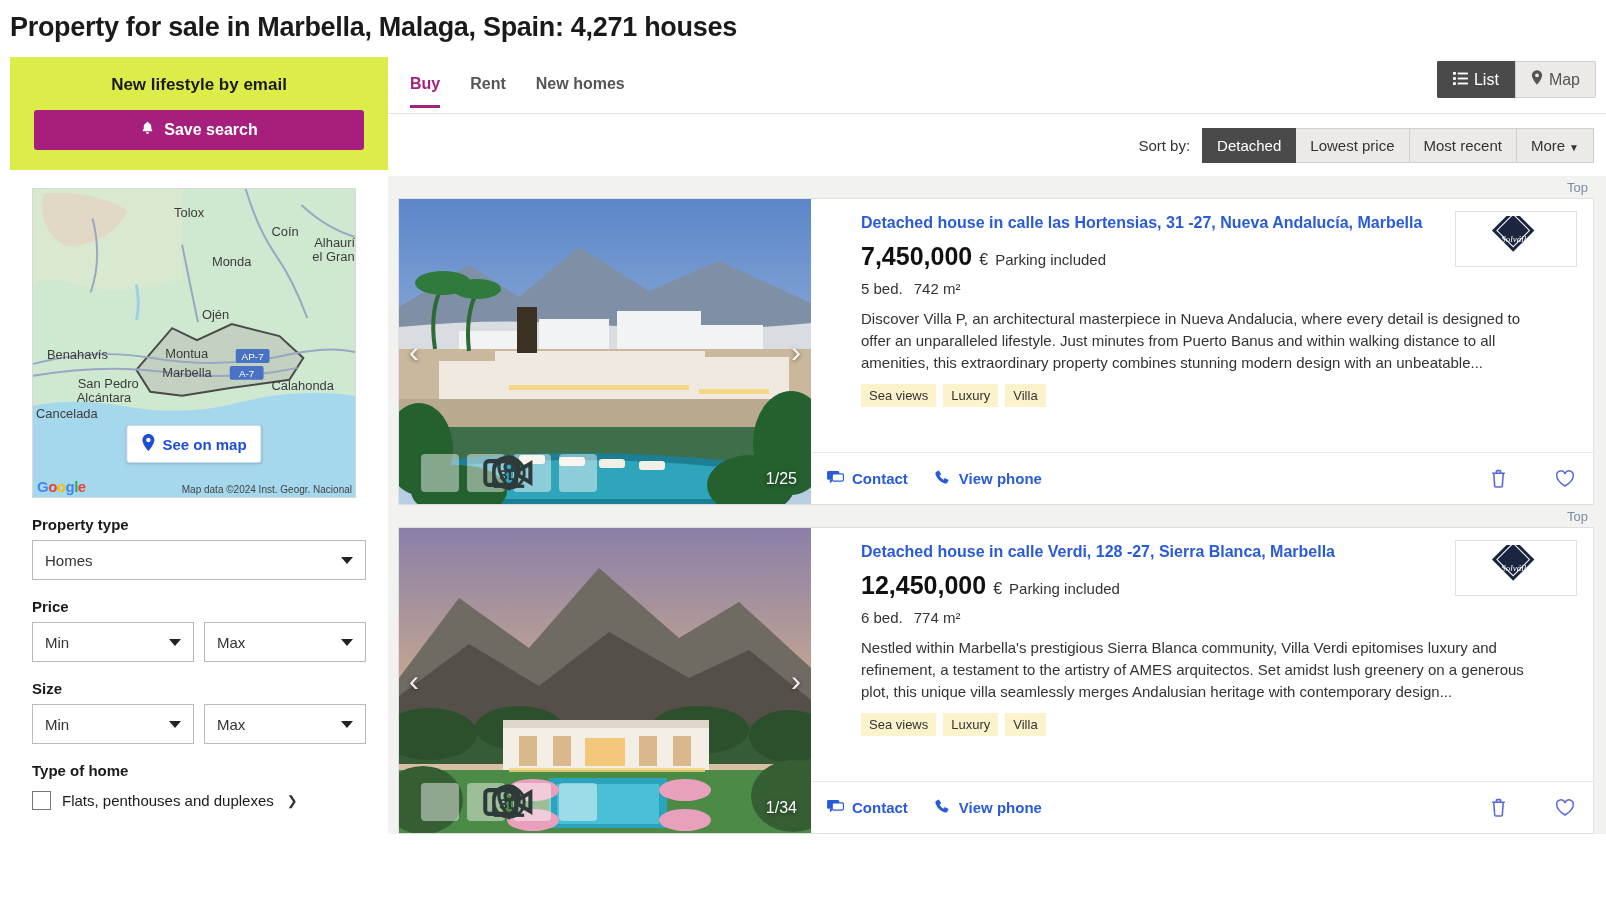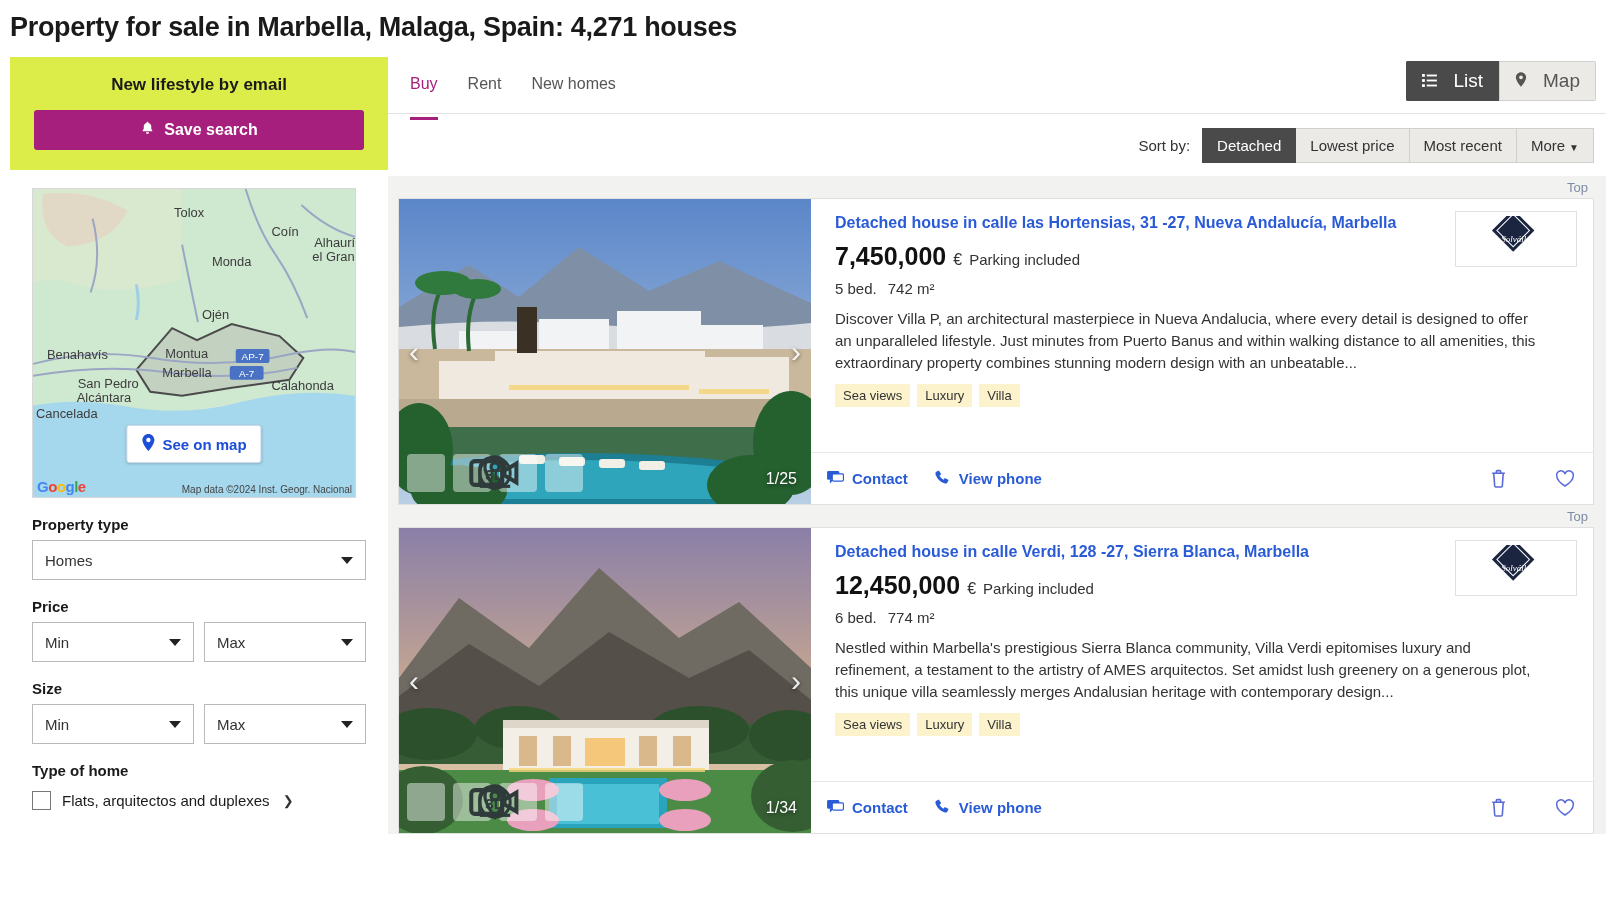--- a/index.html
+++ b/index.html
@@ -67,28 +67,28 @@
   .chev-down { font-size: 13px; color: #333; margin-left: 2px; }
 
   
   .main { flex: 1; min-width: 0; }
   .tabs-row {
     display: flex; align-items: flex-start; justify-content: space-between;
     border-bottom: 1px solid #e3e3e3; padding: 0 10px 0 22px; height: 57px;
   }
   .tabs { display: flex; gap: 30px; padding-top: 18px; }
   .tab {
-    font-size: 16px; font-weight: normal; color: #555; cursor: pointer;
-    padding-bottom: 24px; border-bottom: 3px solid transparent;
+    font-size: 16px; font-weight: bold; color: #555; cursor: pointer;
+    padding-bottom: 12px; border-bottom: 3px solid transparent;
   }
   .tab.active { color: #a61f7c; border-bottom-color: #a61f7c; }
   .viewtoggle { display: flex; margin-top: 4px; border-radius: 2px; overflow: hidden; }
   .vbtn {
-    display: flex; align-items: center; gap: 16px; padding: 8px 15px;
-    font-size: 19px; cursor: pointer; border: 1px solid #cfcfcf;
+    display: flex; align-items: center; gap: 6px; padding: 8px 15px;
+    font-size: 16px; cursor: pointer; border: 1px solid #cfcfcf;
   }
   .vbtn.active { background: #4a4a4a; color: #fff; border-color: #4a4a4a; }
   .vbtn.inactive { background: #eceae6; color: #555; }
 
   .sortbar {
     display: flex; align-items: center; justify-content: flex-end;
     gap: 12px; padding: 14px 12px 14px 0; height: 62px;
   }
   .sort-lbl { font-size: 15px; color: #333; }
   .sgroup { display: flex; }
@@ -110,31 +110,31 @@
   .photo {
     position: relative; width: 412px; flex: 0 0 412px; height: 305px; overflow: hidden;
   }
   .photo svg { position: absolute; inset: 0; width: 100%; height: 100%; }
   .arrow {
     position: absolute; top: 50%; transform: translateY(-50%);
     color: rgba(255,255,255,.9); font-size: 30px; cursor: pointer; user-select: none;
     text-shadow: 0 1px 4px rgba(0,0,0,.5);
   }
   .arrow.left { left: 10px; } .arrow.right { right: 10px; }
-  .ovl-icons { position: absolute; left: 8px; bottom: 12px; display: flex; gap: 8px; }
+  .ovl-icons { position: absolute; left: 22px; bottom: 12px; display: flex; gap: 8px; }
   .ovl {
     width: 38px; height: 38px; border-radius: 4px; background: rgba(255,255,255,.45);
     display: flex; align-items: center; justify-content: center; cursor: pointer;
   }
   .counter {
     position: absolute; right: 14px; bottom: 16px; color: #fff; font-size: 16px;
     text-shadow: 0 1px 4px rgba(0,0,0,.6);
   }
   .info { flex: 1; min-width: 0; display: flex; flex-direction: column; position: relative; }
-  .info-body { padding: 14px 18px 0 24px; flex: 1; }
+  .info-body { padding: 14px 18px 0 24px; flex: 1; margin-left: 26px; }
   .ltitle {
     font-size: 16px; color: #2a5bd7; font-weight: bold; cursor: pointer;
     margin-bottom: 10px; padding-right: 140px; line-height: 1.2;
   }
   .price-row { display: flex; align-items: baseline; gap: 7px; margin-bottom: 9px; }
   .price { font-size: 25px; font-weight: bold; color: #111; }
   .cur { font-size: 16px; color: #333; }
   .parking { font-size: 15px; color: #333; }
   .specs { font-size: 15px; color: #333; margin-bottom: 11px; }
   .specs span { margin-right: 11px; }
@@ -259,21 +259,21 @@
             <div class="sel">
               <span>Max</span>
               <span class="caret"></span>
             </div>
           </div>
         </div>
 
       <div class="f-label">Type of home</div>
       <div class="chk-row">
         <span class="chk"></span>
-        <span class="chk-text">Flats, arquitectos and duplexes</span>
+        <span class="chk-text">Flats, penthouses and duplexes</span>
         <span class="chev-down">❯</span>
       </div>
     </div>
   </aside>
 
   <main class="main">
 
     <div class="tabs-row">
       <div class="tabs" id="tabs-slot">
           <div class="tab active">Buy</div>

